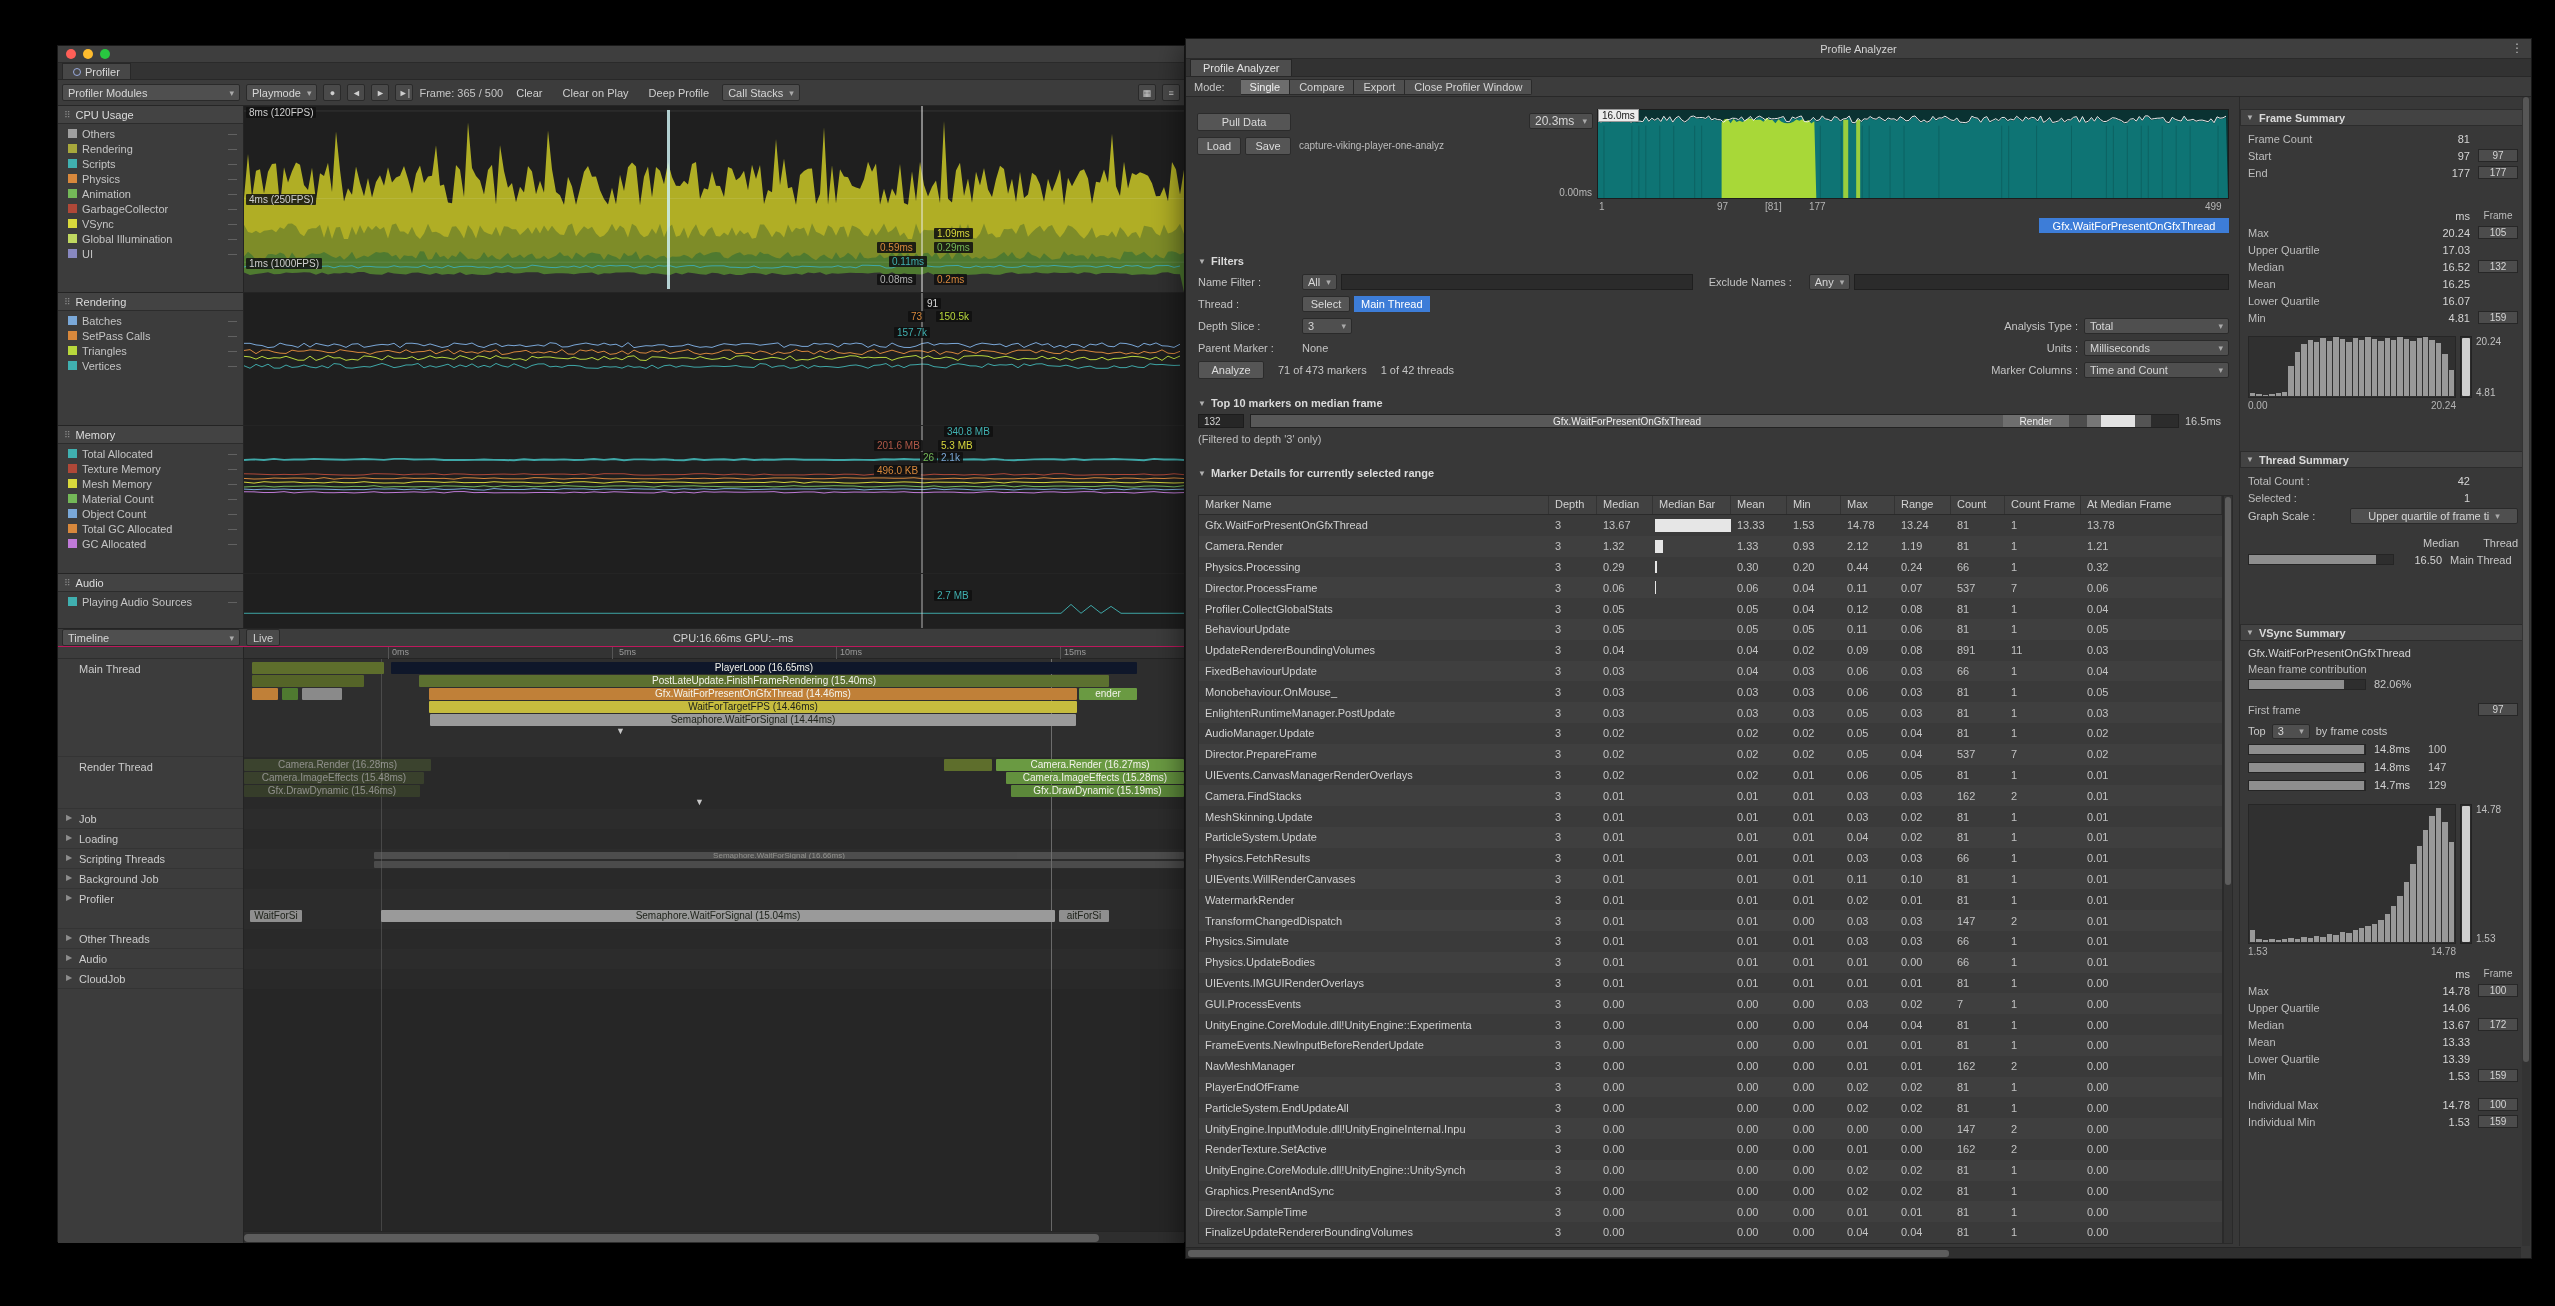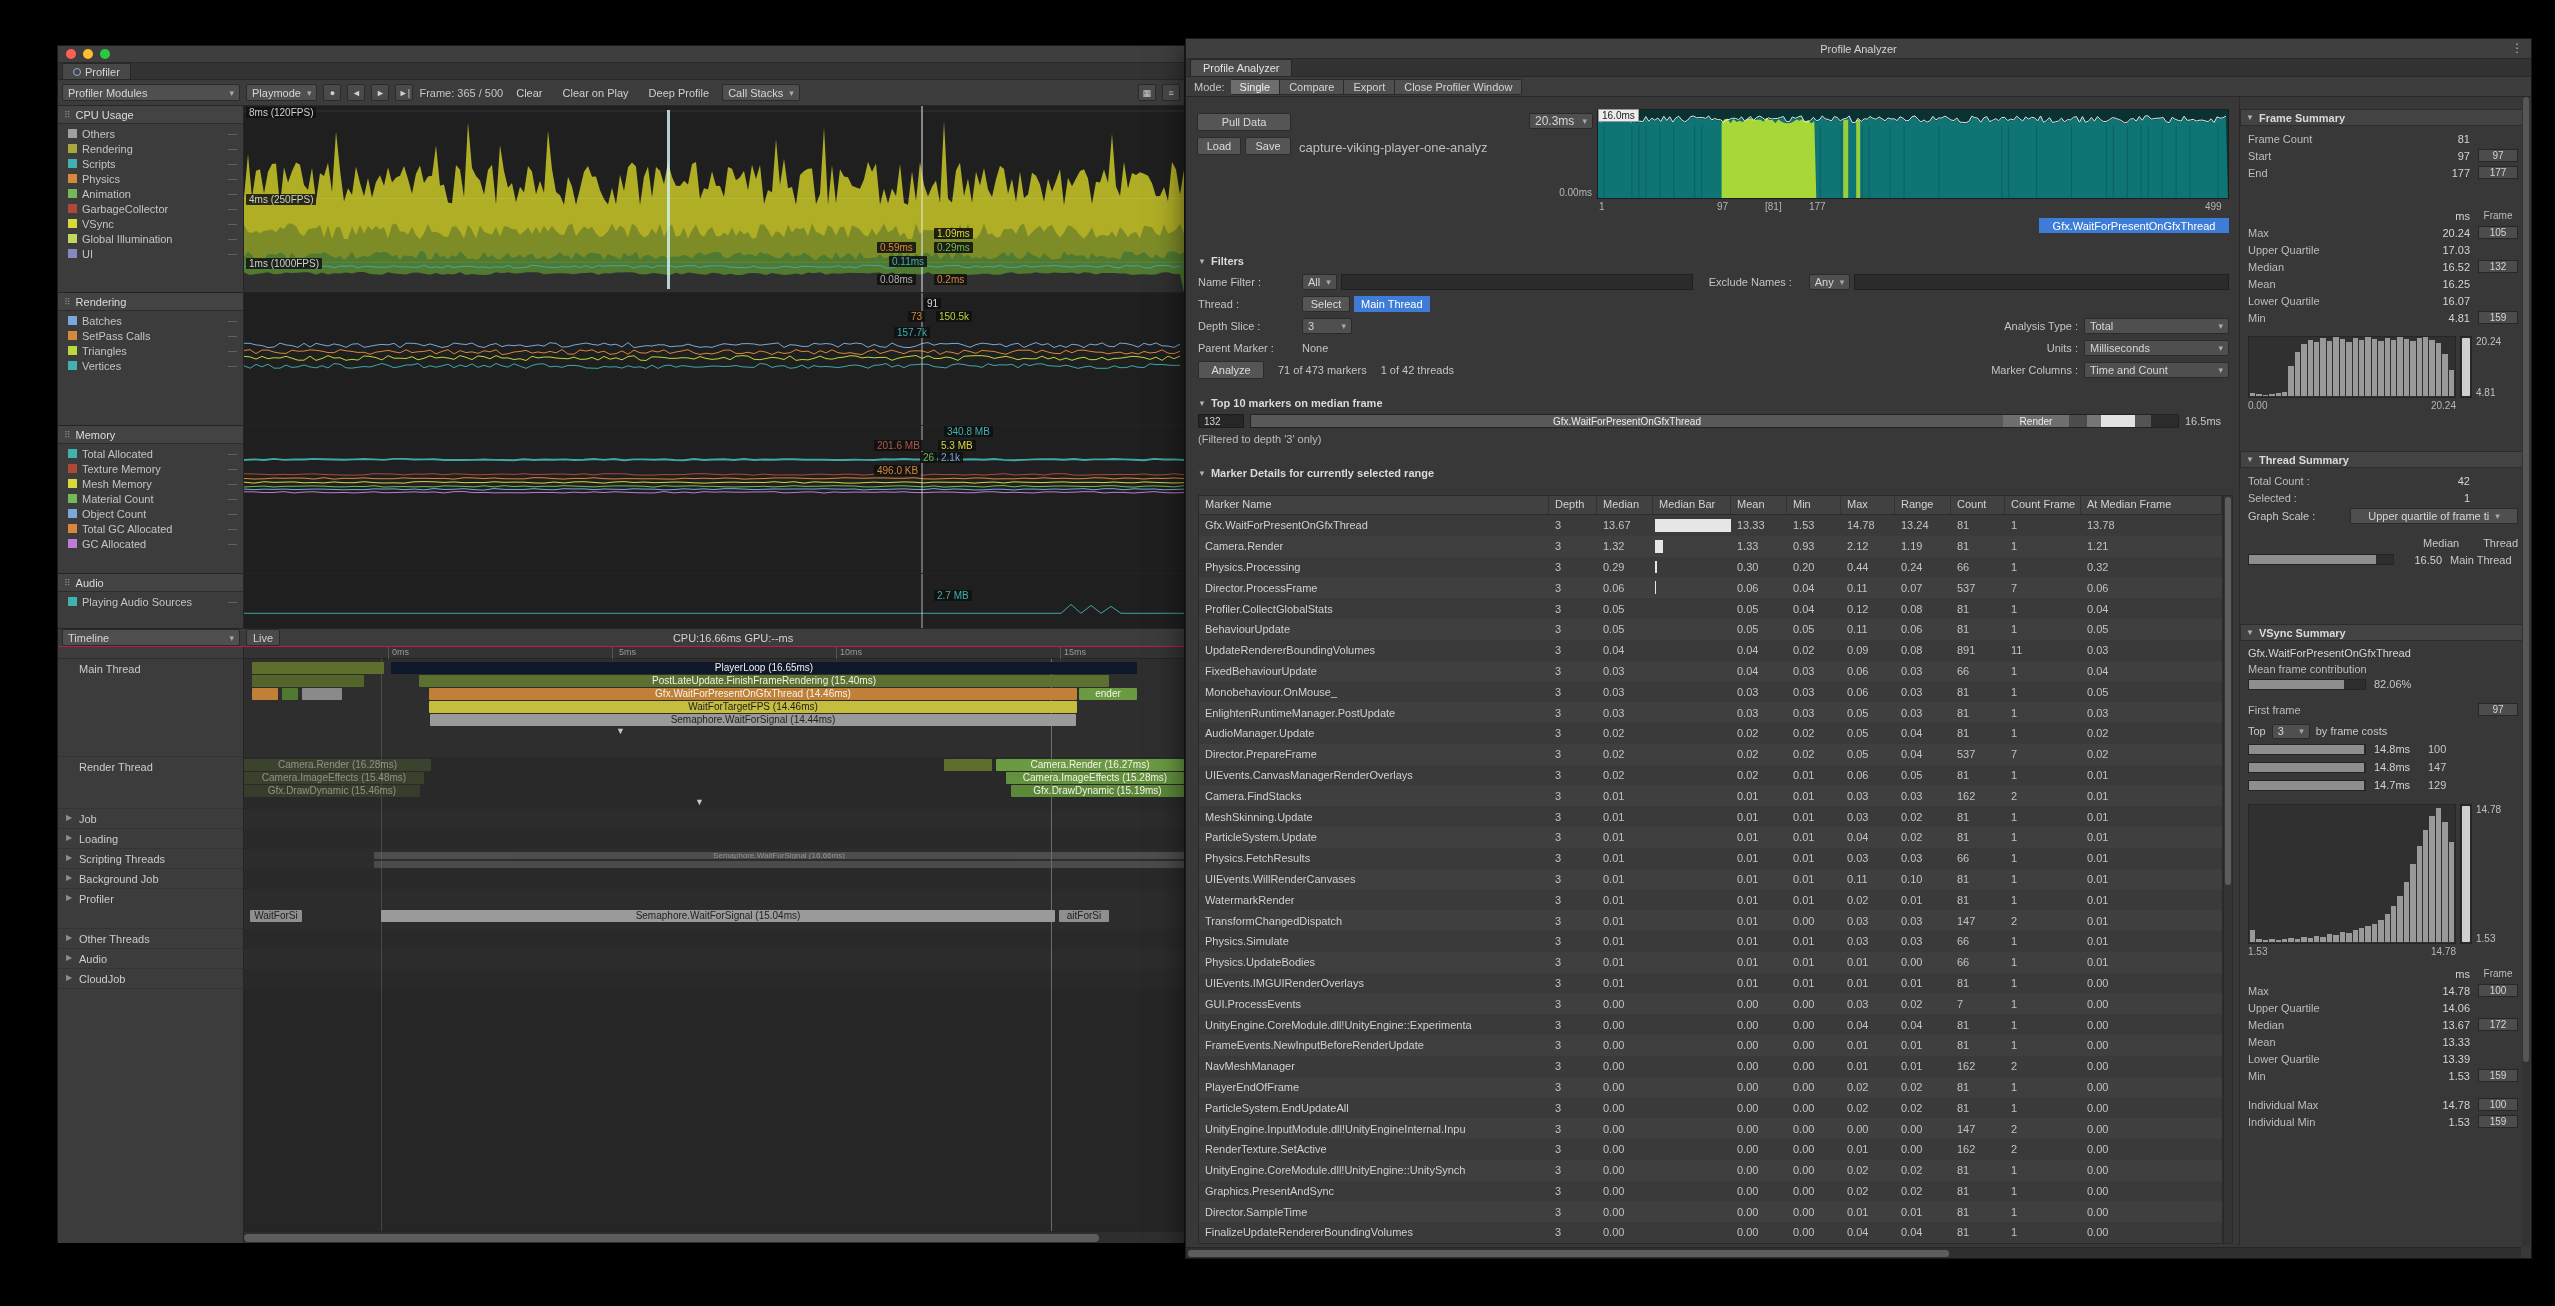--- a/index.html
+++ b/index.html
@@ -59,30 +59,30 @@
   .carrow{position:absolute;color:#c7c7c7;font-size:9px}
   .hscroll{position:absolute;left:0;right:0;bottom:0;height:12px;background:#2e2e2e;border-top:1px solid #242424}
   .hscroll .thumb{position:absolute;top:2px;height:8px;background:#5d5d5d;border-radius:4px}
   
   .analyzer-win{left:1185px;top:38px;width:1347px;height:1221px}
   .abar{position:absolute;left:0;top:0;right:0;height:20px;background:#3f3f3f;border-bottom:1px solid #2a2a2a;display:flex;align-items:center;justify-content:center;color:#d4d4d4;font-size:11px}
   .amenu{position:absolute;right:8px;top:2px;color:#bdbdbd;font-size:12px}
   .atabs{position:absolute;left:0;top:20px;right:0;height:18px;background:#323232;border-bottom:1px solid #282828;display:flex;align-items:flex-end}
   .atab{height:17px;background:#4d4d4d;color:#e2e2e2;font-size:11px;display:flex;align-items:center;padding:0 12px;border:1px solid #262626;border-bottom:none;margin-left:4px}
   .amode{position:absolute;left:0;top:38px;right:0;height:20px;background:#3c3c3c;border-bottom:1px solid #282828;display:flex;align-items:center;gap:0;padding:0 8px;font-size:11px}
-  .amode .lbl{margin-right:6px;color:#c6c6c6}
+  .amode .lbl{margin-right:16px;color:#c6c6c6}
   .seg{height:16px;display:inline-flex;align-items:center;padding:0 9px;background:#4f4f4f;border:1px solid #2a2a2a;border-left-width:0;color:#d4d4d4;white-space:nowrap}
   .seg:first-of-type{border-left-width:1px;border-radius:2px 0 0 2px}
   .seg.active{background:#6d6d6d;color:#f0f0f0}
   .seg.endcap{border-radius:0 2px 2px 0}
   .btn{background:#555;border:1px solid #2b2b2b;border-radius:2px;color:#dcdcdc;font-size:11px;display:flex;align-items:center;justify-content:center}
   .pull{position:absolute;left:11px;top:74px;width:94px;height:18px}
   .load{position:absolute;left:11px;top:98px;width:44px;height:18px}
   .save{position:absolute;left:59px;top:98px;width:46px;height:18px}
-  .capname{position:absolute;left:113px;top:101px;font-size:13px;color:#bdbdbd;white-space:nowrap}
+  .capname{position:absolute;left:113px;top:101px;font-size:10px;color:#bdbdbd;white-space:nowrap}
   .rangebox{position:absolute;left:343px;top:74px;width:64px;height:16px;justify-content:space-between}
   .fchart{position:absolute;left:411px;top:70px;width:632px;height:90px;border:1px solid #1d1d1d;background:#0a3232}
   .fchart svg{position:absolute;inset:0;width:100%;height:100%}
   .ymax{position:absolute;left:0;top:-1px;background:#ececec;color:#1a1a1a;font-size:10px;padding:0 3px;border:1px solid #999}
   .ymin{position:absolute;left:340px;top:148px;width:66px;text-align:right;font-size:10px;color:#b9b9b9}
   .fticks{position:absolute;left:411px;top:162px;width:632px;height:12px;font-size:10px;color:#b5b5b5}
   .ftick{position:absolute;top:0;white-space:nowrap}
   .selchip{position:absolute;left:853px;top:179px;width:190px;height:15px;background:#3d7dd8;color:#fff;font-size:11px;display:flex;align-items:center;justify-content:center;white-space:nowrap}
   .fold{position:absolute;font-size:11px;font-weight:bold;color:#dadada;display:flex;gap:5px;align-items:center}
   .fold .fo{font-size:8px;color:#b0b0b0}

